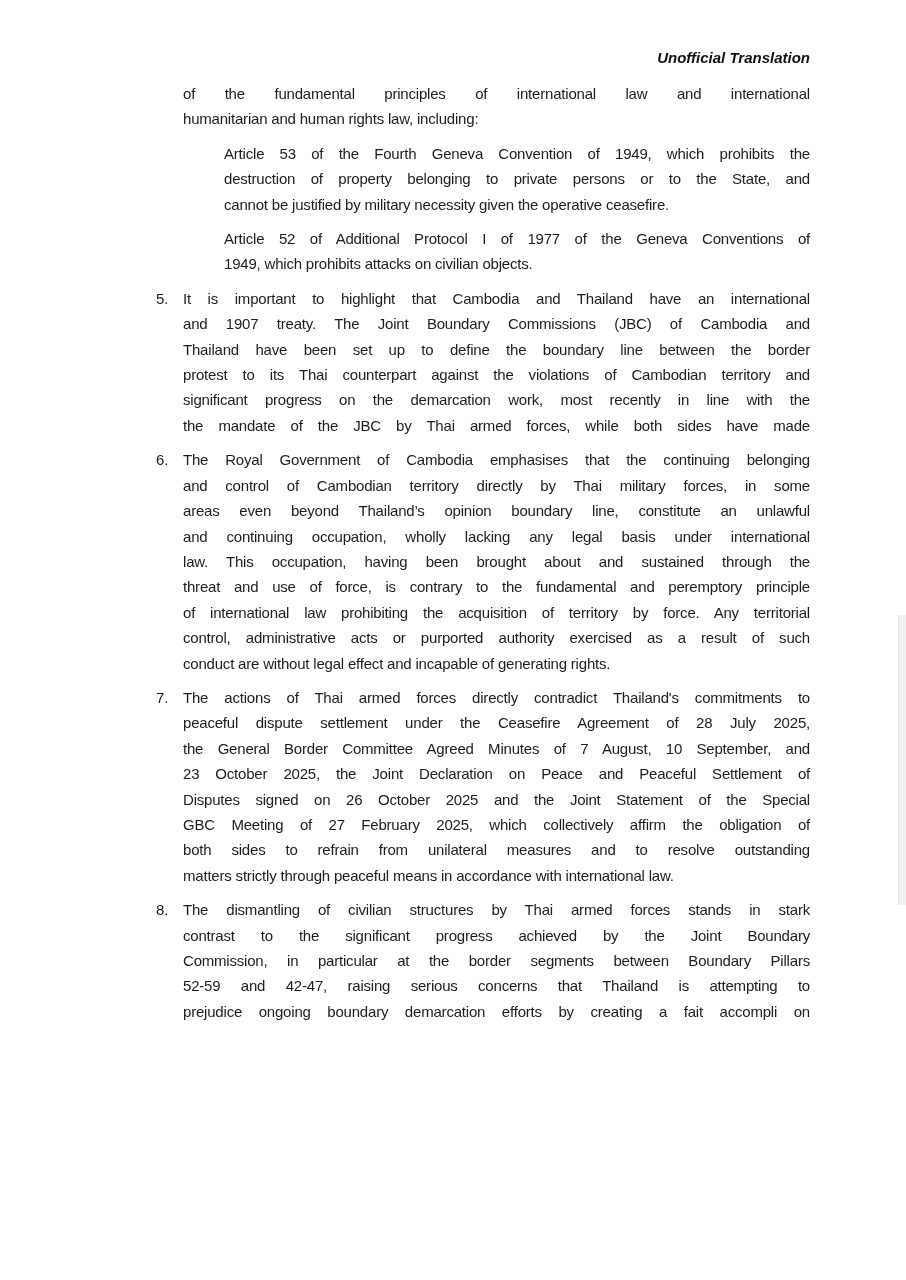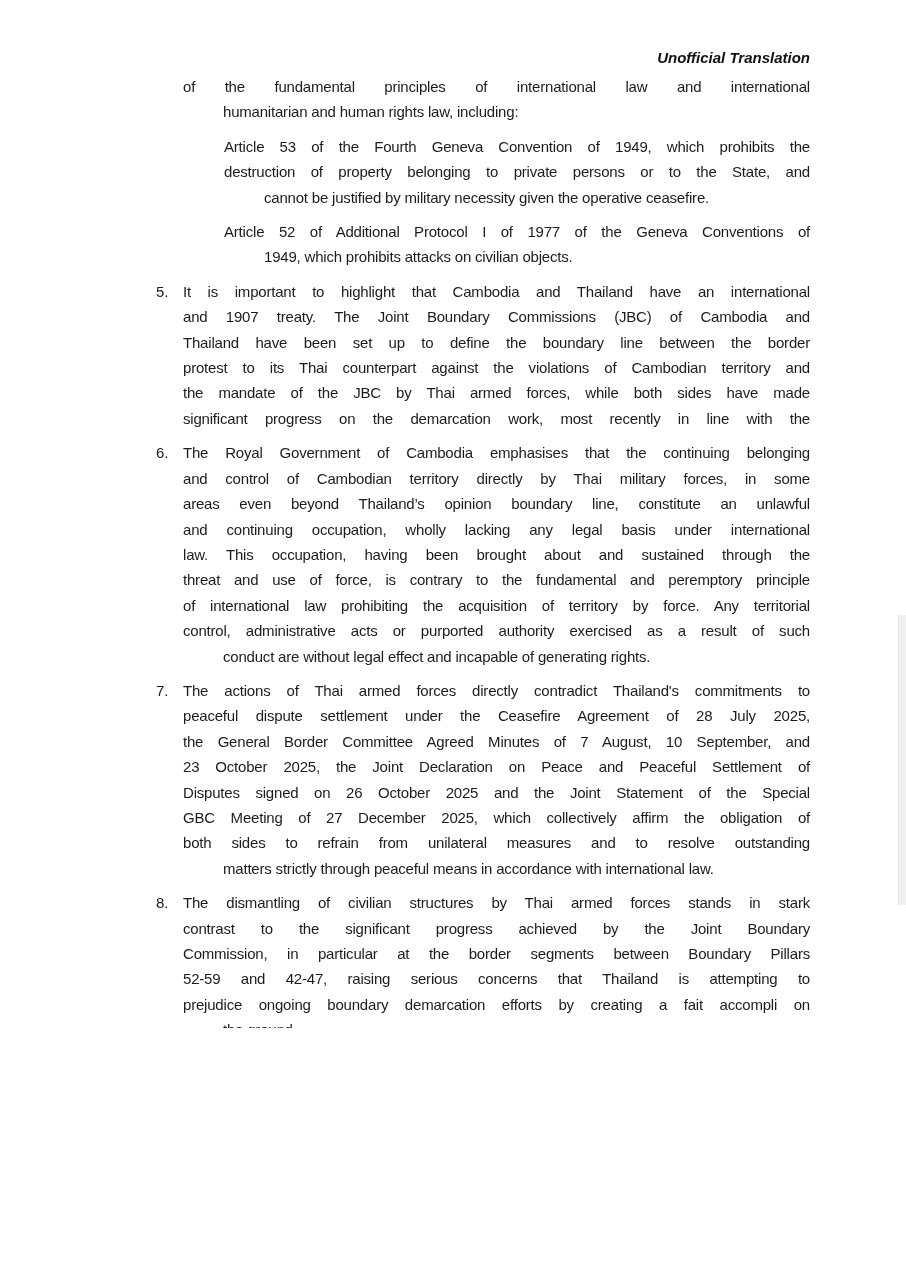--- a/index.html
+++ b/index.html
@@ -17,36 +17,36 @@
     position:absolute;
     top:49px;right:96px;
     font-style:italic;
     font-weight:600;
     font-size:15px;
     letter-spacing:0;
     color:#111;
   }
   .content{
     position:absolute;
-    top:74px;left:0;right:0;
+    top:81px;left:0;right:0;
   }
   .block{margin-bottom:9px;}
   .plain,.numbered{margin-left:183px;width:627px;}
   .sub{margin-left:224px;width:586px;}
   .numbered{position:relative;}
   .num{
     position:absolute;left:-27px;top:0;
     line-height:25.4px;
   }
   .line{
     text-align:justify;
     text-align-last:justify;
     line-height:25.4px;
   }
-  .line.lastline{text-align-last:auto;margin-left:40px;}
+  .line.lastline{text-align-last:auto;}
   .line.findent{padding-left:7px;box-sizing:border-box;}
   .footer{
     position:absolute;
     top:1208px;left:0;width:100%;
     text-align:center;
     transform:translateX(16px);
     font-weight:700;
     font-size:15.5px;
     letter-spacing:0;
     color:#111;
@@ -79,43 +79,43 @@
       <div class="block sub">
         <div class="line">Article 52 of Additional Protocol I of 1977 of the Geneva Conventions of</div>
         <div class="line lastline">1949, which prohibits attacks on civilian objects.</div>
       </div>
       <div class="block numbered">
         <span class="num">5.</span>
         <div class="line">It is important to highlight that Cambodia and Thailand have an international</div>
         <div class="line">and 1907 treaty. The Joint Boundary Commissions (JBC) of Cambodia and</div>
         <div class="line">Thailand have been set up to define the boundary line between the border</div>
         <div class="line">protest to its Thai counterpart against the violations of Cambodian territory and</div>
+        <div class="line">significant progress on the demarcation work, most recently in line with the</div>
         <div class="line">the mandate of the JBC by Thai armed forces, while both sides have made</div>
-        <div class="line">significant progress on the demarcation work, most recently in line with the</div>
       </div>
       <div class="block numbered">
         <span class="num">6.</span>
         <div class="line">The Royal Government of Cambodia emphasises that the continuing belonging</div>
         <div class="line">and control of Cambodian territory directly by Thai military forces, in some</div>
         <div class="line">areas even beyond Thailand’s opinion boundary line, constitute an unlawful</div>
         <div class="line">and continuing occupation, wholly lacking any legal basis under international</div>
         <div class="line">law. This occupation, having been brought about and sustained through the</div>
         <div class="line">threat and use of force, is contrary to the fundamental and peremptory principle</div>
         <div class="line">of international law prohibiting the acquisition of territory by force. Any territorial</div>
         <div class="line">control, administrative acts or purported authority exercised as a result of such</div>
         <div class="line lastline">conduct are without legal effect and incapable of generating rights.</div>
       </div>
       <div class="block numbered">
         <span class="num">7.</span>
         <div class="line">The actions of Thai armed forces directly contradict Thailand's commitments to</div>
         <div class="line">peaceful dispute settlement under the Ceasefire Agreement of 28 July 2025,</div>
         <div class="line">the General Border Committee Agreed Minutes of 7 August, 10 September, and</div>
         <div class="line">23 October 2025, the Joint Declaration on Peace and Peaceful Settlement of</div>
         <div class="line">Disputes signed on 26 October 2025 and the Joint Statement of the Special</div>
-        <div class="line">GBC Meeting of 27 December 2025, which collectively affirm the obligation of</div>
+        <div class="line">GBC Meeting of 27 February 2025, which collectively affirm the obligation of</div>
         <div class="line">both sides to refrain from unilateral measures and to resolve outstanding</div>
         <div class="line lastline">matters strictly through peaceful means in accordance with international law.</div>
       </div>
       <div class="block numbered">
         <span class="num">8.</span>
         <div class="line">The dismantling of civilian structures by Thai armed forces stands in stark</div>
         <div class="line">contrast to the significant progress achieved by the Joint Boundary</div>
         <div class="line">Commission, in particular at the border segments between Boundary Pillars</div>
         <div class="line">52-59 and 42-47, raising serious concerns that Thailand is attempting to</div>
         <div class="line">prejudice ongoing boundary demarcation efforts by creating a fait accompli on</div>

